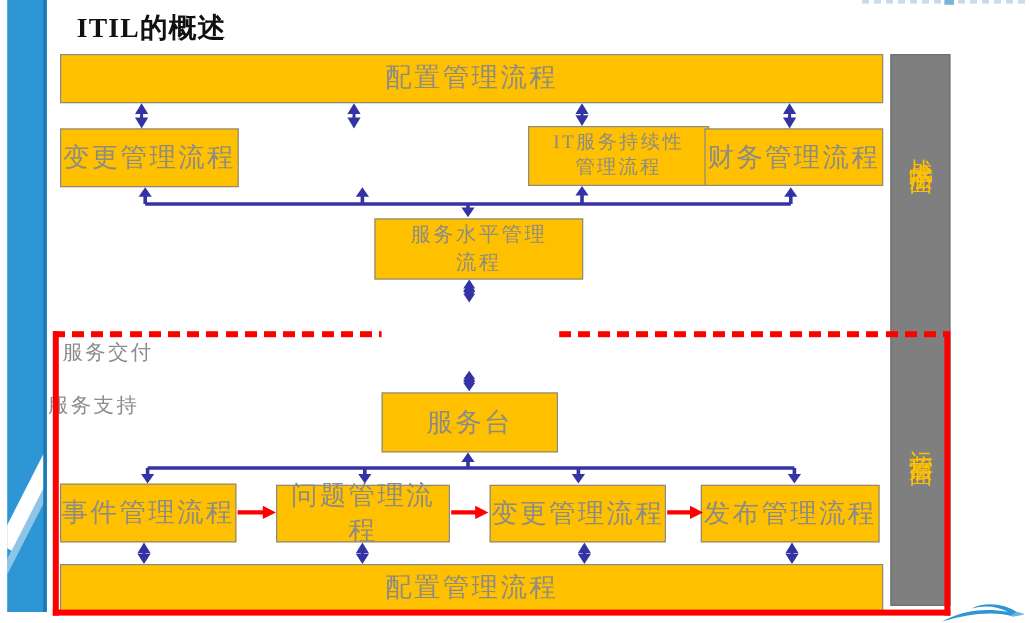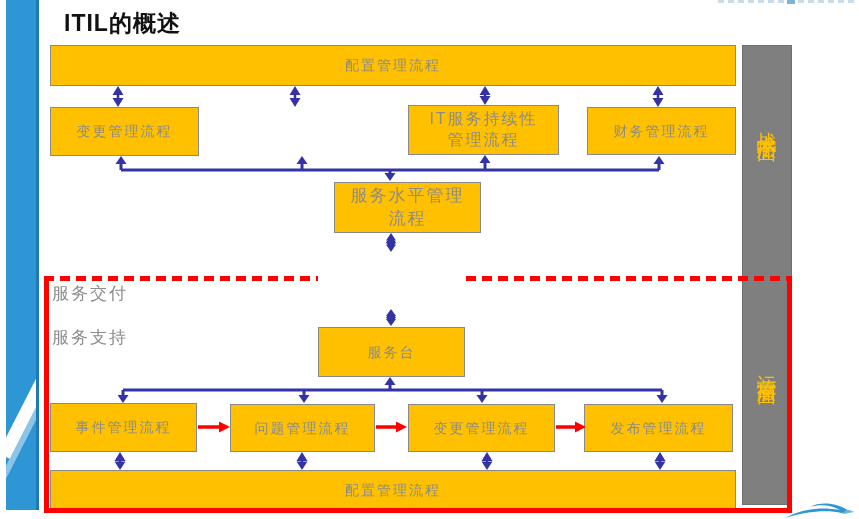--- a/index.html
+++ b/index.html
@@ -1,38 +1,38 @@
 <!DOCTYPE html>
 <html style="--box-fill: #FFC000; --box-text: #8C8C85; --navy: #3333A6; --red: #FF0000; --bar-gray: #7F7F7F; --accent-blue: #2E96D5; --customer-fill: #FA0000; --customer-text: #A6A6A6; --label-gray: #8C8C8C; --title-color: #111111;"><head>
 <meta charset="utf-8">
 <style>
   html,body{margin:0;padding:0;background:#fff;}
   .stage{
     position:relative;width:859px;height:519px;overflow:hidden;background:#fff;
-    font-family:Liberation Sans, sans-serif;
+    font-family:Liberation Serif, serif;
   }
   
   .left-bar{position:absolute;left:6px;top:0;width:30px;height:510px;
     background:var(--accent-blue);border-right:3px solid #1E7AB5;overflow:hidden;}
   .stripe{position:absolute;left:-25px;top:412px;width:84px;height:13px;background:#fff;
     transform:rotate(-63deg);}
   .stripe2{position:absolute;left:-25px;top:436px;width:84px;height:6px;background:#fff;
     opacity:.45;transform:rotate(-63deg);}
   
   .watermark{position:absolute;left:718px;top:0;width:138px;height:3px;opacity:.65;
     background:repeating-linear-gradient(90deg,#A9C8E3 0 6px,transparent 6px 10px);}
   .watermark-dot{position:absolute;left:787px;top:0;width:8px;height:4px;background:#7FB2D9;}
   .title{position:absolute;left:64px;top:8px;margin:0;font-size:23px;font-weight:600;
     color:var(--title-color);letter-spacing:1px;}
   
   .obox{position:absolute;box-sizing:border-box;background:var(--box-fill);
     border:1px solid #8A8A8A;color:var(--box-text);display:flex;align-items:center;
     justify-content:center;text-align:center;white-space:pre-line;
-    font-size:14px;letter-spacing:2px;line-height:1.3;}
-  .obox.small{font-size:16px;}
+    font-size:22px;letter-spacing:2px;line-height:1.3;}
+  .obox.small{font-size:16px;margin-left:32px;}
   .obox.mid{font-size:17px;}
   
   .redbox{position:absolute;left:318px;top:253px;width:147px;height:55px;box-sizing:border-box;
     background:var(--customer-fill);border:2px solid #3A3A3A;color:var(--customer-text);
     display:flex;align-items:center;justify-content:center;text-align:center;
     white-space:pre-line;font-size:17px;letter-spacing:2px;line-height:1.35;}
   
   .glabel{position:absolute;color:var(--label-gray);font-size:17px;letter-spacing:2px;margin-top:36px;}
   
   .layer-bar{position:absolute;left:742px;top:45px;width:50px;height:460px;
@@ -71,31 +71,31 @@
   <div class="layer-bar">
     <div class="vtext" style="top:70px">战术层面</div>
     <div class="vtext" style="top:313px">运营层面</div>
   </div>
 
   <div class="obox" style="left:50px;top:45px;width:686px;height:41px">配置管理流程</div>
   <div class="obox" style="left:50px;top:107px;width:149px;height:49px">变更管理流程</div>
   <div class="obox small" style="left:408px;top:105px;width:151px;height:50px">IT服务持续性
 管理流程</div>
   <div class="obox" style="left:587px;top:107px;width:149px;height:48px">财务管理流程</div>
-  <div class="obox mid" style="left:334px;top:182px;width:147px;height:51px">服务水平管理
+  <div class="obox mid" style="left:312px;top:182px;width:174px;height:51px">服务水平管理
 流程</div>
   <div class="obox" style="left:318px;top:327px;width:147px;height:50px">服务台</div>
   <div class="obox" style="left:50px;top:403px;width:147px;height:49px">事件管理流程</div>
   <div class="obox" style="left:230px;top:404px;width:145px;height:48px">问题管理流程</div>
   <div class="obox" style="left:408px;top:404px;width:147px;height:48px">变更管理流程</div>
   <div class="obox" style="left:584px;top:404px;width:149px;height:48px">发布管理流程</div>
   <div class="obox" style="left:50px;top:470px;width:686px;height:41px">配置管理流程</div>
 
   <div class="glabel" style="left:52px;top:246px">服务交付</div>
-  <div class="glabel" style="left:52px;top:290px">服务支持</div>
+  <div class="glabel" style="left:40px;top:290px">服务支持</div>
 
   <svg class="connectors" width="859" height="519" viewBox="0 0 859 519">
 
     <g transform="translate(118,0)">
         <line class="nline" x1="0" y1="93" x2="0" y2="100"></line>
         <polygon class="nfill" points="0,86 -5.5,95 5.5,95"></polygon>
         <polygon class="nfill" points="0,107 -5.5,98 5.5,98"></polygon>
       </g>
     <g transform="translate(295,0)">
         <line class="nline" x1="0" y1="93" x2="0" y2="100"></line>

